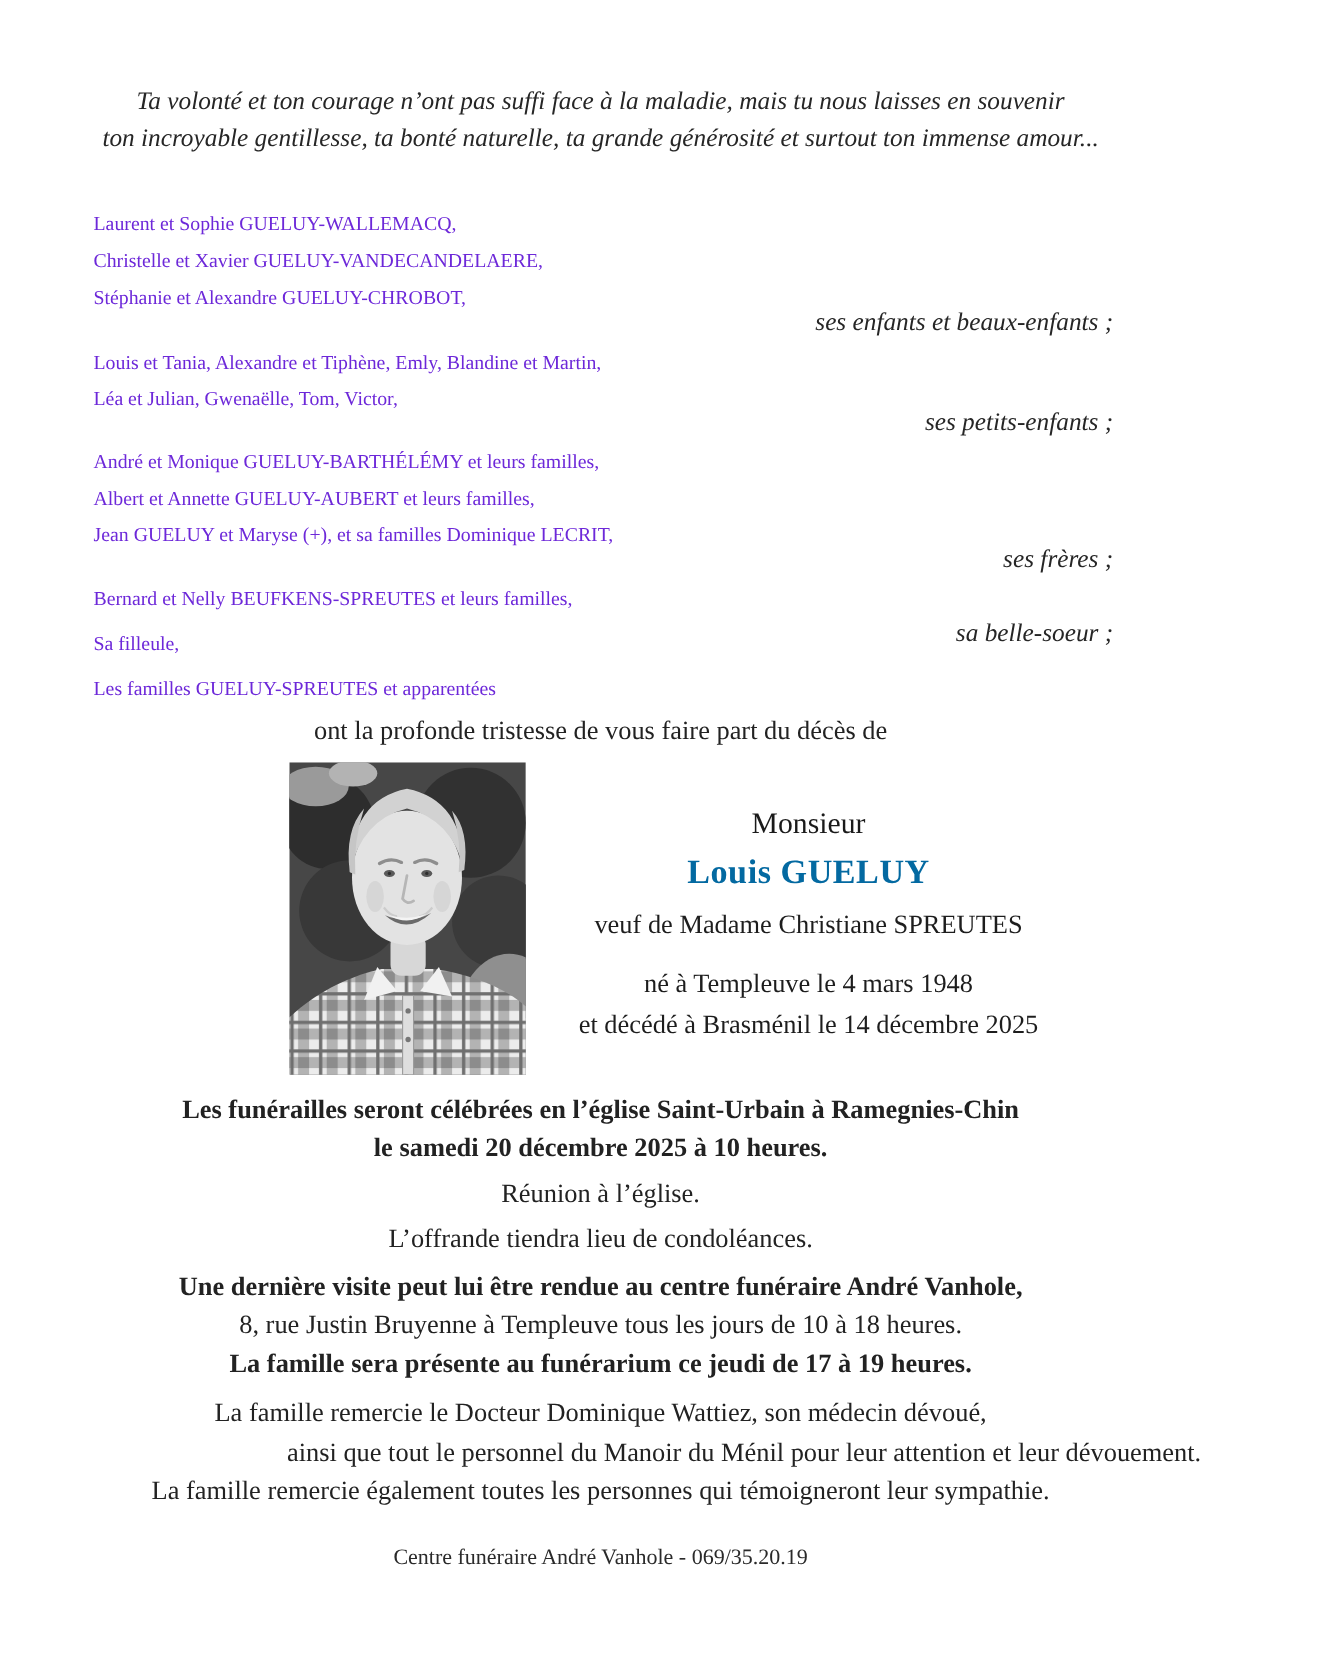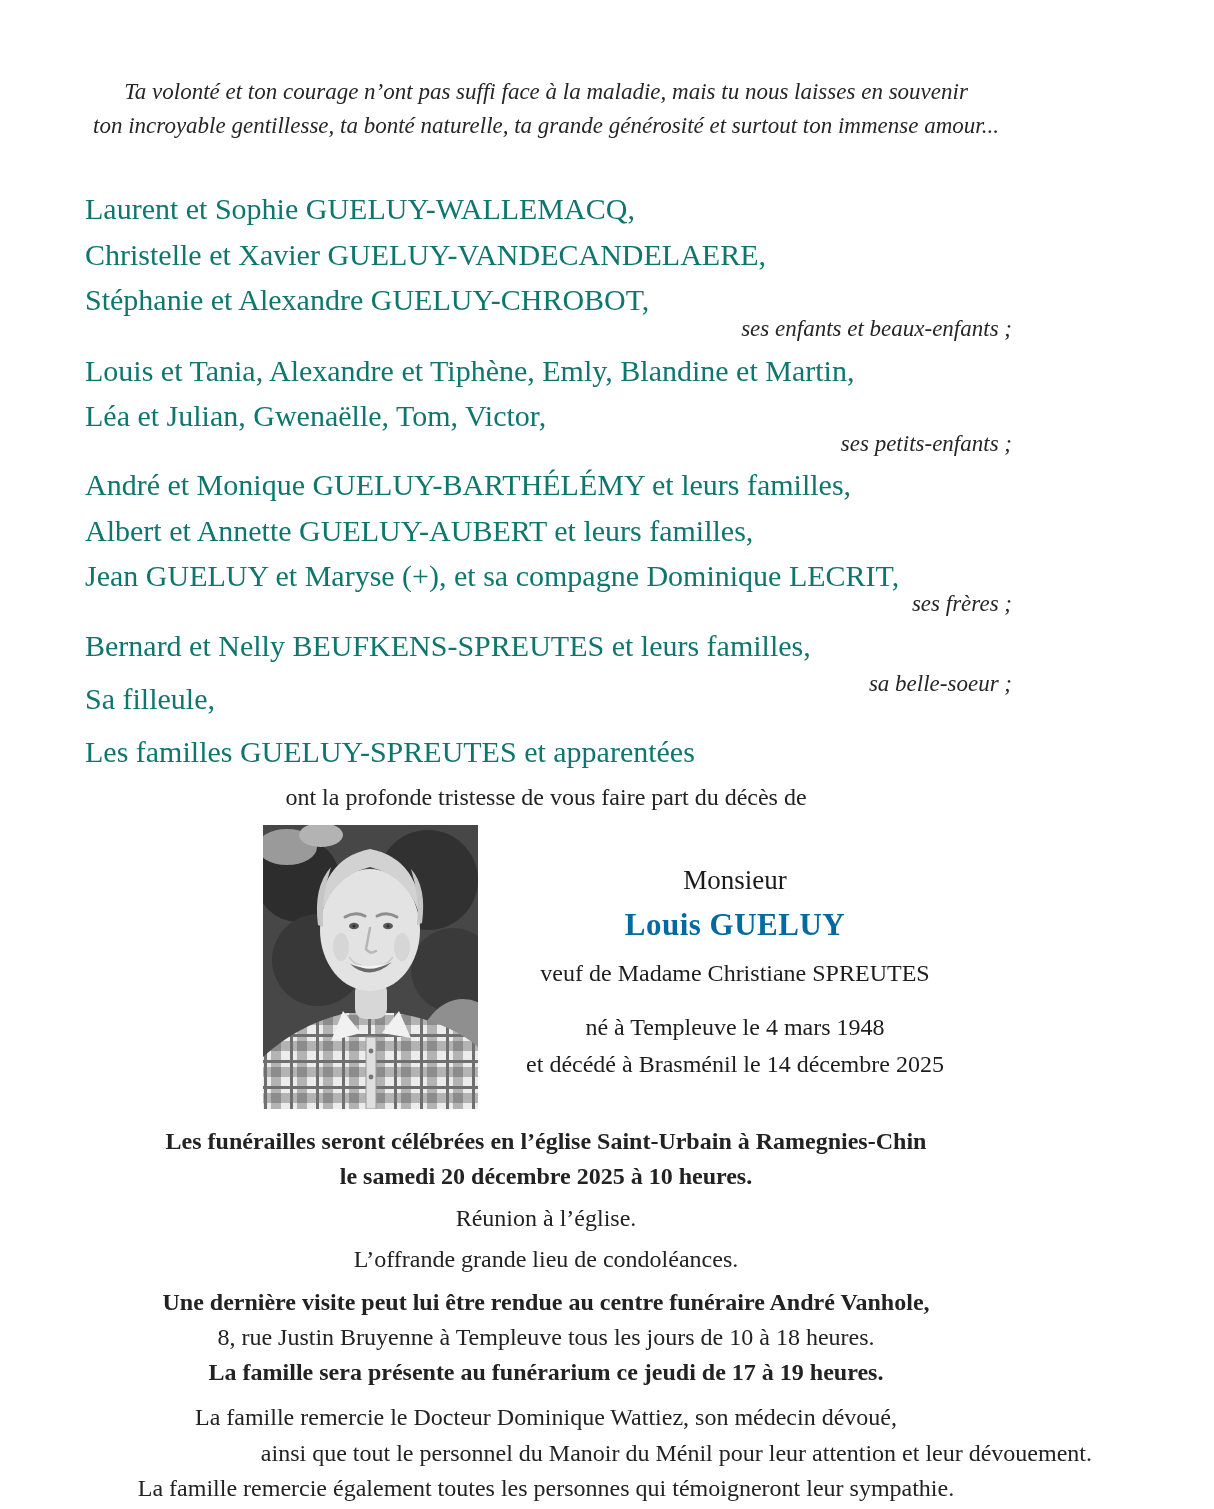--- a/index.html
+++ b/index.html
@@ -3,21 +3,21 @@
 <meta charset="utf-8">
 <style>
   html,body{margin:0;padding:0;background:#ffffff;}
   .sheet{
     width:1092px;height:1509px;background:#fff;color:#1d1d1d;
     font-family:"Liberation Serif","DejaVu Serif",serif;
     position:relative;box-sizing:border-box;padding-top:80px;overflow:hidden;
   }
   p{margin:0;line-height:1;}
   .ep{text-align:center;font-style:italic;font-size:23px;color:#262626;}
-  .nameline{font-size:30px;padding-left:85px;color:#0f766e;}
+  .nameline{font-size:18px;padding-left:85px;color:#6d28d9;}
   .rel{font-size:23px;font-style:italic;text-align:right;padding-right:80px;color:#262626;}
   .center{text-align:center;font-size:24px;color:#222;}
   .bold{font-weight:bold;}
   .deceased-row{display:flex;align-items:flex-start;}
   .photo{width:215px;height:284px;margin-left:263px;flex:0 0 auto;}
   .photo svg{display:block;}
   .deceased-col{width:514px;text-align:center;padding-top:42px;box-sizing:border-box;}
   .monsieur{font-size:27px;color:#1a1a1a;}
   .dname{font-size:31px;font-weight:bold;margin-top:15px;letter-spacing:0.5px;color:#0369a1;}
   .veuf{font-size:24px;margin-top:21px;}
@@ -37,21 +37,21 @@
   <p class="nameline" style="margin-top:16px;">Christelle et Xavier GUELUY-VANDECANDELAERE,</p>
   <p class="nameline" style="margin-top:15px;">Stéphanie et Alexandre GUELUY-CHROBOT,</p>
   <p class="rel" style="margin-top:2px;">ses enfants et beaux-enfants ;</p>
 
   <p class="nameline" style="margin-top:16px;">Louis et Tania, Alexandre et Tiphène, Emly, Blandine et Martin,</p>
   <p class="nameline" style="margin-top:15px;">Léa et Julian, Gwenaëlle, Tom, Victor,</p>
   <p class="rel" style="margin-top:1px;">ses petits-enfants ;</p>
 
   <p class="nameline" style="margin-top:15px;">André et Monique GUELUY-BARTHÉLÉMY et leurs familles,</p>
   <p class="nameline" style="margin-top:16px;">Albert et Annette GUELUY-AUBERT et leurs familles,</p>
-  <p class="nameline" style="margin-top:15px;">Jean GUELUY et Maryse (+), et sa compagne Dominique LECRIT,</p>
+  <p class="nameline" style="margin-top:15px;">Jean GUELUY et Maryse (+), et sa familles Dominique LECRIT,</p>
   <p class="rel" style="margin-top:1px;">ses frères ;</p>
 
   <p class="nameline" style="margin-top:16px;">Bernard et Nelly BEUFKENS-SPREUTES et leurs familles,</p>
   <p class="rel" style="margin-top:11px;">sa belle-soeur ;</p>
   <p class="nameline" style="margin-top:-11px;">Sa filleule,</p>
 
   <p class="nameline" style="margin-top:23px;">Les familles GUELUY-SPREUTES et apparentées</p>
 
   <p class="center" style="margin-top:18px;">ont la profonde tristesse de vous faire part du décès de</p>
 
@@ -108,21 +108,21 @@
       <p class="dname">Louis GUELUY</p>
       <p class="veuf">veuf de Madame Christiane SPREUTES</p>
       <p class="born">né à Templeuve le 4 mars 1948</p>
       <p class="died">et décédé à Brasménil le 14 décembre 2025</p>
     </div>
   </div>
 
   <p class="center bold" style="margin-top:20px;">Les funérailles seront célébrées en l’église Saint-Urbain à Ramegnies-Chin</p>
   <p class="center bold" style="margin-top:11px;">le samedi 20 décembre 2025 à 10 heures.</p>
   <p class="center" style="margin-top:18px;">Réunion à l’église.</p>
-  <p class="center" style="margin-top:17px;">L’offrande grande lieu de condoléances.</p>
+  <p class="center" style="margin-top:17px;">L’offrande tiendra lieu de condoléances.</p>
   <p class="center" style="margin-top:19px;font-weight:bold;">Une dernière visite peut lui être rendue au centre funéraire André Vanhole,</p>
   <p class="center" style="margin-top:11px;">8, rue Justin Bruyenne à Templeuve tous les jours de 10 à 18 heures.</p>
   <p class="center bold" style="margin-top:11px;">La famille sera présente au funérarium ce jeudi de 17 à 19 heures.</p>
   <p class="center" style="margin-top:21px;">La famille remercie le Docteur Dominique Wattiez, son médecin dévoué,</p>
   <p class="center" style="margin-top:12px;text-align:right;">ainsi que tout le personnel du Manoir du Ménil pour leur attention et leur dévouement.</p>
   <p class="center" style="margin-top:11px;">La famille remercie également toutes les personnes qui témoigneront leur sympathie.</p>
 
   <p class="footer" style="margin-top:38px;">Centre funéraire André Vanhole - 069/35.20.19</p>
 
 </div>

